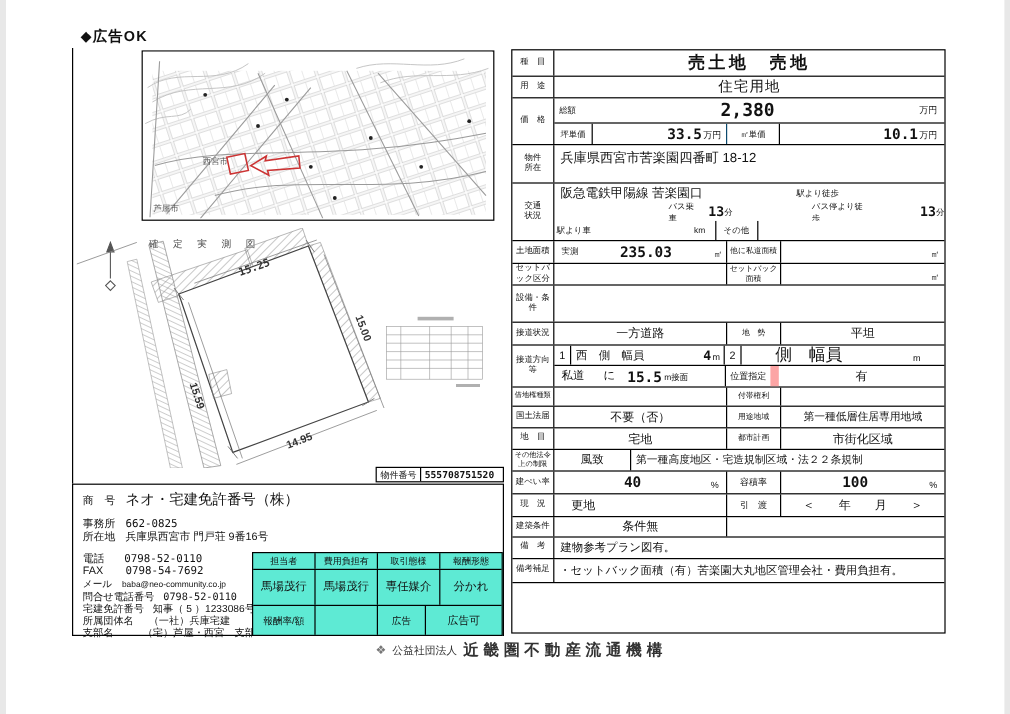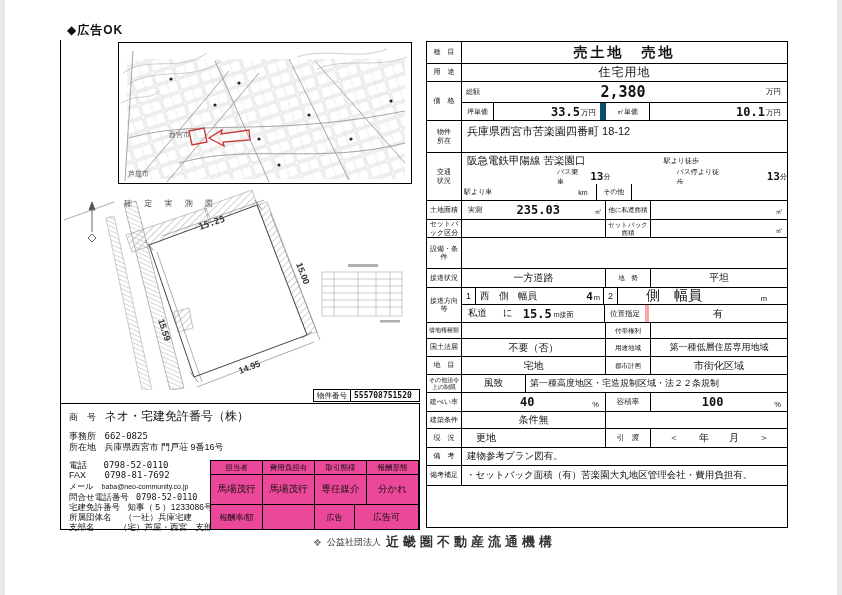--- a/index.html
+++ b/index.html
@@ -28,21 +28,21 @@
   #leftline{left:55px;top:40px;width:1px;height:364px;background:#000;}
   #map1{left:113px;top:42px;width:294px;height:142px;border:1.5px solid #000;box-sizing:border-box;}
   #survey{left:57px;top:190px;width:358px;height:200px;}
   #propno{left:308px;top:389px;width:107px;height:13px;border:1px solid #000;box-sizing:border-box;
           display:flex;align-items:center;font-size:7.5px;background:#fff;}
   #agency{left:55px;top:403px;width:360px;height:127px;border:1px solid #000;box-sizing:border-box;background:#fff;}
   .agline{position:absolute;white-space:nowrap;}
   .aglabel{display:inline-block;}
   
   #staff{position:absolute;left:149px;top:56px;width:209px;height:70px;border:1px solid #000;
-         box-sizing:border-box;display:flex;flex-direction:column;background:#ec4899;}
+         box-sizing:border-box;display:flex;flex-direction:column;background:#5eead4;}
   .strow{display:flex;flex-shrink:0;box-sizing:border-box;}
   .stcell{display:flex;align-items:center;justify-content:center;border-right:1px solid #000;
           box-sizing:border-box;overflow:hidden;}
   .stcell:last-child{border-right:none;}
   
   #stamp{left:308px;top:533px;display:flex;align-items:center;gap:5px;color:#333;}
   #pageedge{left:837px;top:40px;width:1px;height:490px;background:#b5b5b5;}
   #adok{left:62px;top:22px;font-size:12px;font-weight:bold;letter-spacing:1px;}
 </style>
 </head>
@@ -193,21 +193,21 @@
     <div class="row" style="height:39px;">
       <div class="lc">価　格</div>
       <div class="subcol">
         <div class="cell" style="height:21px;border-bottom:1px solid #000;">
           <span class="sm" style="margin-left:4px;">総額</span>
           <span class="num" style="flex:1;text-align:center;font-size:15px;">2,380</span>
           <span class="unit" style="margin-right:6px;">万円</span>
         </div>
         <div class="cell" style="height:17px;">
           <span class="cell sm" style="width:32px;height:100%;border-right:1px solid #000;justify-content:center;">坪単価</span>
-          <span class="cell" style="width:112px;height:100%;border-right:6px solid #0c4a6e;justify-content:flex-end;">
+          <span class="cell" style="width:112px;height:100%;border-right:1px solid #0c4a6e;justify-content:flex-end;">
             <span class="num" style="font-size:12px;">33.5</span>
             <span class="unit" style="margin:3px 4px 0 1px;">万円</span>
           </span>
           <span class="cell sm" style="width:44px;height:100%;border-right:1px solid #000;justify-content:center;">㎡単価</span>
           <span class="cell" style="flex:1;height:100%;justify-content:flex-end;">
             <span class="num" style="font-size:12px;">10.1</span>
             <span class="unit" style="margin:3px 6px 0 1px;">万円</span>
           </span>
         </div>
       </div>
@@ -291,21 +291,21 @@
           <span class="cell" style="flex:1;height:100%;font-size:14px;padding-left:28px;">側　幅員</span>
           <span class="unit" style="margin:4px 20px 0 0;">m</span>
         </div>
         <div class="cell" style="height:17px;">
           <span class="cell" style="width:143px;height:100%;border-right:1px solid #000;">
             <span style="font-size:9.5px;margin-left:6px;">私道</span>
             <span style="font-size:9.5px;margin-left:16px;">に</span>
             <span class="num" style="font-size:12px;margin-left:10px;">15.5</span>
             <span class="sm" style="margin:3px 0 0 2px;">m接面</span>
           </span>
-          <span class="cell ctr" style="width:44px;height:100%;border-right:4px solid #fca5a5;font-size:7.5px;">位置指定</span>
+          <span class="cell ctr" style="width:44px;height:100%;border-right:7px solid #fca5a5;font-size:7.5px;">位置指定</span>
           <span class="cell ctr val" style="flex:1;height:100%;">有</span>
         </div>
       </div>
     </div>
 
     <div class="row" style="height:16px;">
       <div class="lc" style="font-size:6px;">借地権種類</div>
       <div class="cell v1"></div>
       <div class="l2">付帯権利</div>
       <div class="cell v2"></div>
@@ -337,33 +337,33 @@
         <span class="num" style="flex:1;text-align:center;font-size:12px;">40</span>
         <span class="unit" style="margin:4px 6px 0 0;">%</span>
       </div>
       <div class="l2" style="font-size:7.5px;">容積率</div>
       <div class="cell v2">
         <span class="num" style="flex:1;text-align:center;font-size:12px;">100</span>
         <span class="unit" style="margin:4px 6px 0 0;">%</span>
       </div>
     </div>
 
-    <div class="row" style="height:17px;">
-      <div class="lc">建築条件</div>
-      <div class="cell v1 ctr val">条件無</div>
-      <div class="cell v2"></div>
-    </div>
-
     <div class="row" style="height:19px;">
       <div class="lc">現　況</div>
       <div class="cell v1 val" style="padding-left:14px;">更地</div>
       <div class="l2" style="font-size:7.5px;">引　渡</div>
       <div class="cell v2 ctr val">＜　　年　　月　　＞</div>
     </div>
 
+    <div class="row" style="height:17px;">
+      <div class="lc">建築条件</div>
+      <div class="cell v1 ctr val">条件無</div>
+      <div class="cell v2"></div>
+    </div>
+
     <div class="row" style="height:18px;">
       <div class="lc">備　考</div>
       <div class="cell v2" style="font-size:9.5px;padding-left:5px;">建物参考プラン図有。</div>
     </div>
 
     <div class="row" style="height:20px;">
       <div class="lc">備考補足</div>
       <div class="cell v2" style="font-size:9.5px;padding-left:4px;">・セットバック面積（有）苦楽園大丸地区管理会社・費用負担有。</div>
     </div>
 
@@ -382,21 +382,21 @@
     <div class="agline" style="left:8px;top:37px;font-size:9px;">
       <span>所在地</span>
       <span style="margin-left:6px;">兵庫県西宮市 門戸荘 9番16号</span>
     </div>
     <div class="agline" style="left:8px;top:55px;font-size:9px;">
       <span>電話</span>
       <span class="num" style="font-weight:normal;margin-left:14px;">0798-52-0110</span>
     </div>
     <div class="agline" style="left:8px;top:66px;font-size:9px;">
       <span>FAX</span>
-      <span class="num" style="font-weight:normal;margin-left:16px;">0798-81-7692</span>
+      <span class="num" style="font-weight:normal;margin-left:16px;">0798-54-7692</span>
     </div>
     <div class="agline" style="left:8px;top:77px;font-size:8px;">
       <span>メール</span>
       <span style="font-size:7px;margin-left:6px;">baba@neo-community.co.jp</span>
     </div>
     <div class="agline" style="left:8px;top:88px;font-size:8.5px;">
       <span>問合せ電話番号</span>
       <span class="num" style="font-weight:normal;margin-left:5px;">0798-52-0110</span>
     </div>
     <div class="agline" style="left:8px;top:98px;font-size:8.5px;">

